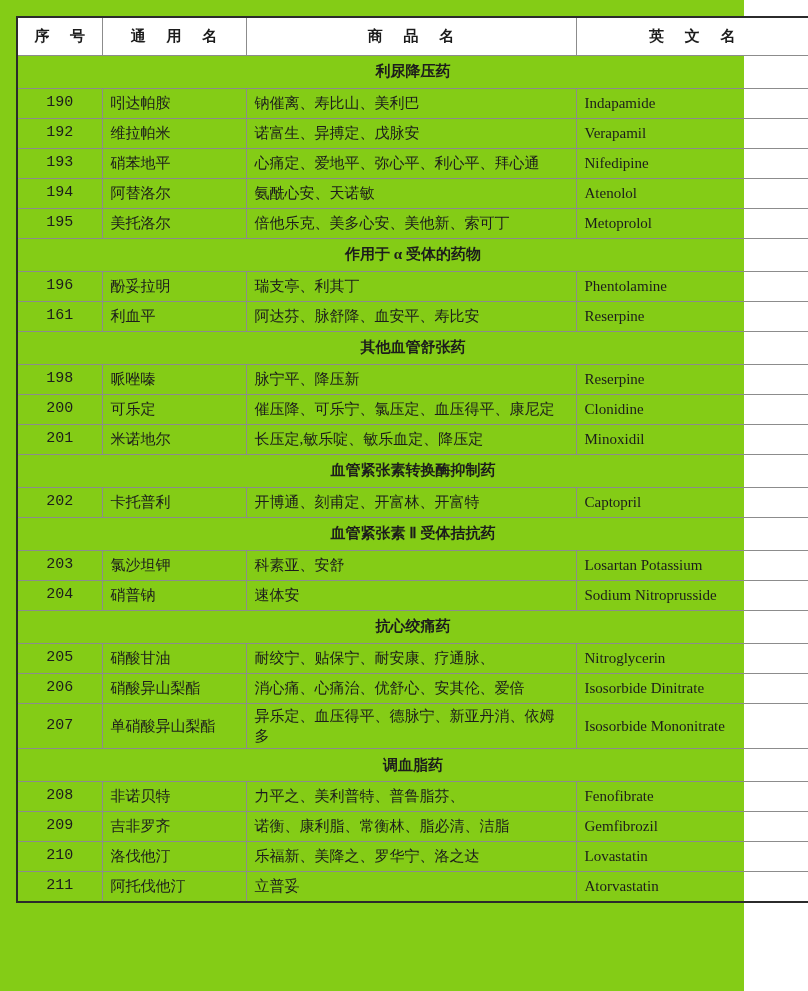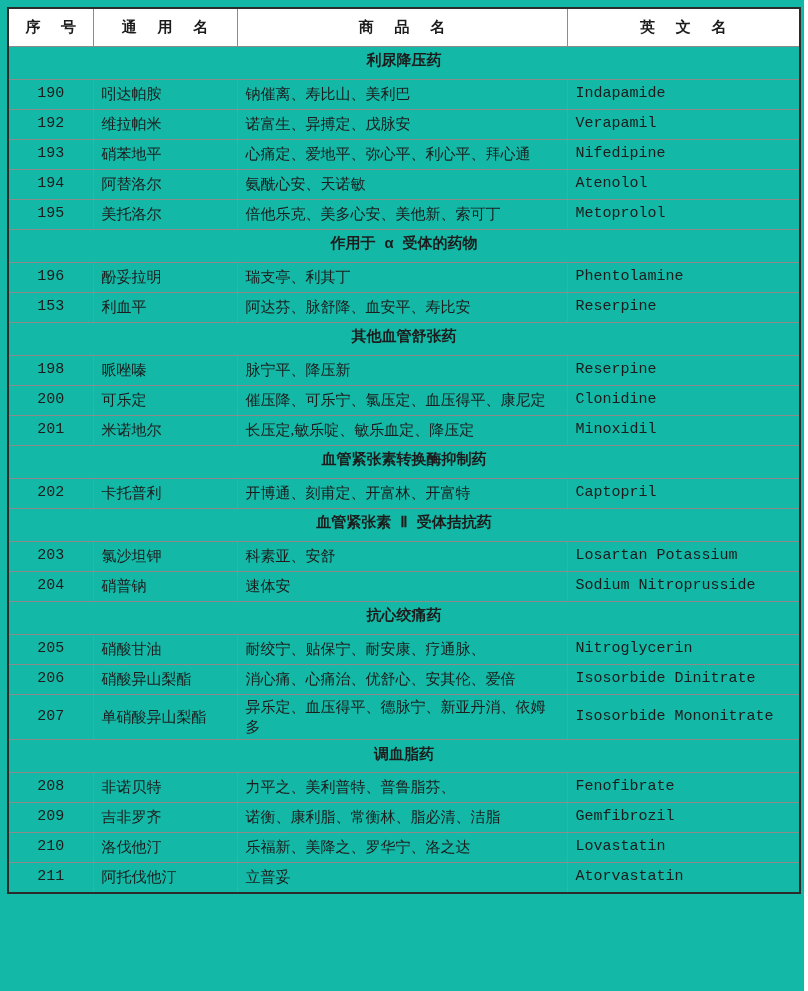--- a/index.html
+++ b/index.html
@@ -1,25 +1,25 @@
 <!DOCTYPE html>
 <html><head>
 <meta charset="utf-8">
 <style>
   html, body {
     margin: 0;
     padding: 0;
     background: #ffffff;
   }
   .page {
-    width: 804px;
+    width: 744px;
     height: 991px;
-    background: #14b8a6;
+    background: #84cc16;
     box-sizing: border-box;
-    padding: 7px;
+    padding: 16px;
     font-family: "Liberation Serif", serif;
     color: #1c1c1c;
   }
   table.drug-table {
     width: 100%;
     border-collapse: collapse;
     table-layout: fixed;
     border: 2px solid #2b2b2b;
   }
   table.drug-table th,
@@ -37,21 +37,21 @@
     font-weight: bold;
     font-size: 15px;
     letter-spacing: 0.55em;
     text-indent: 0.55em; 
     text-align: center;
     height: 38px;
     background: #ffffff;
   }
   
   tr.section-row td {
-    font-family: Liberation Mono, monospace;
+    font-family: Liberation Serif, serif;
     font-weight: bold;
     text-align: center;
     height: 33px;
     font-size: 15px;
   }
   
   tr.data-row td {
     height: 30px;
     padding: 2px 8px;
   }
@@ -59,21 +59,21 @@
     text-align: center;
     padding: 2px 2px;
     font-family: Liberation Mono, monospace;
   }
   tr.data-row td.col-generic,
   tr.data-row td.col-trade,
   tr.data-row td.col-english {
     text-align: left;
   }
   tr.data-row td.col-english {
-    font-family: Liberation Mono, monospace;
+    font-family: Liberation Serif, serif;
   }
 </style>
 </head>
 <body>
 
 <div class="page">
   <table class="drug-table">
     <colgroup>
       <col style="width:85px">
       <col style="width:144px">
@@ -125,21 +125,21 @@
         <tr class="section-row">
           <td colspan="4">作用于 α 受体的药物</td>
         </tr>
         <tr class="data-row">
           <td class="col-no">196</td>
           <td class="col-generic">酚妥拉明</td>
           <td class="col-trade">瑞支亭、利其丁</td>
           <td class="col-english">Phentolamine</td>
         </tr>
         <tr class="data-row">
-          <td class="col-no">153</td>
+          <td class="col-no">161</td>
           <td class="col-generic">利血平</td>
           <td class="col-trade">阿达芬、脉舒降、血安平、寿比安</td>
           <td class="col-english">Reserpine</td>
         </tr>
         <tr class="section-row">
           <td colspan="4">其他血管舒张药</td>
         </tr>
         <tr class="data-row">
           <td class="col-no">198</td>
           <td class="col-generic">哌唑嗪</td>

